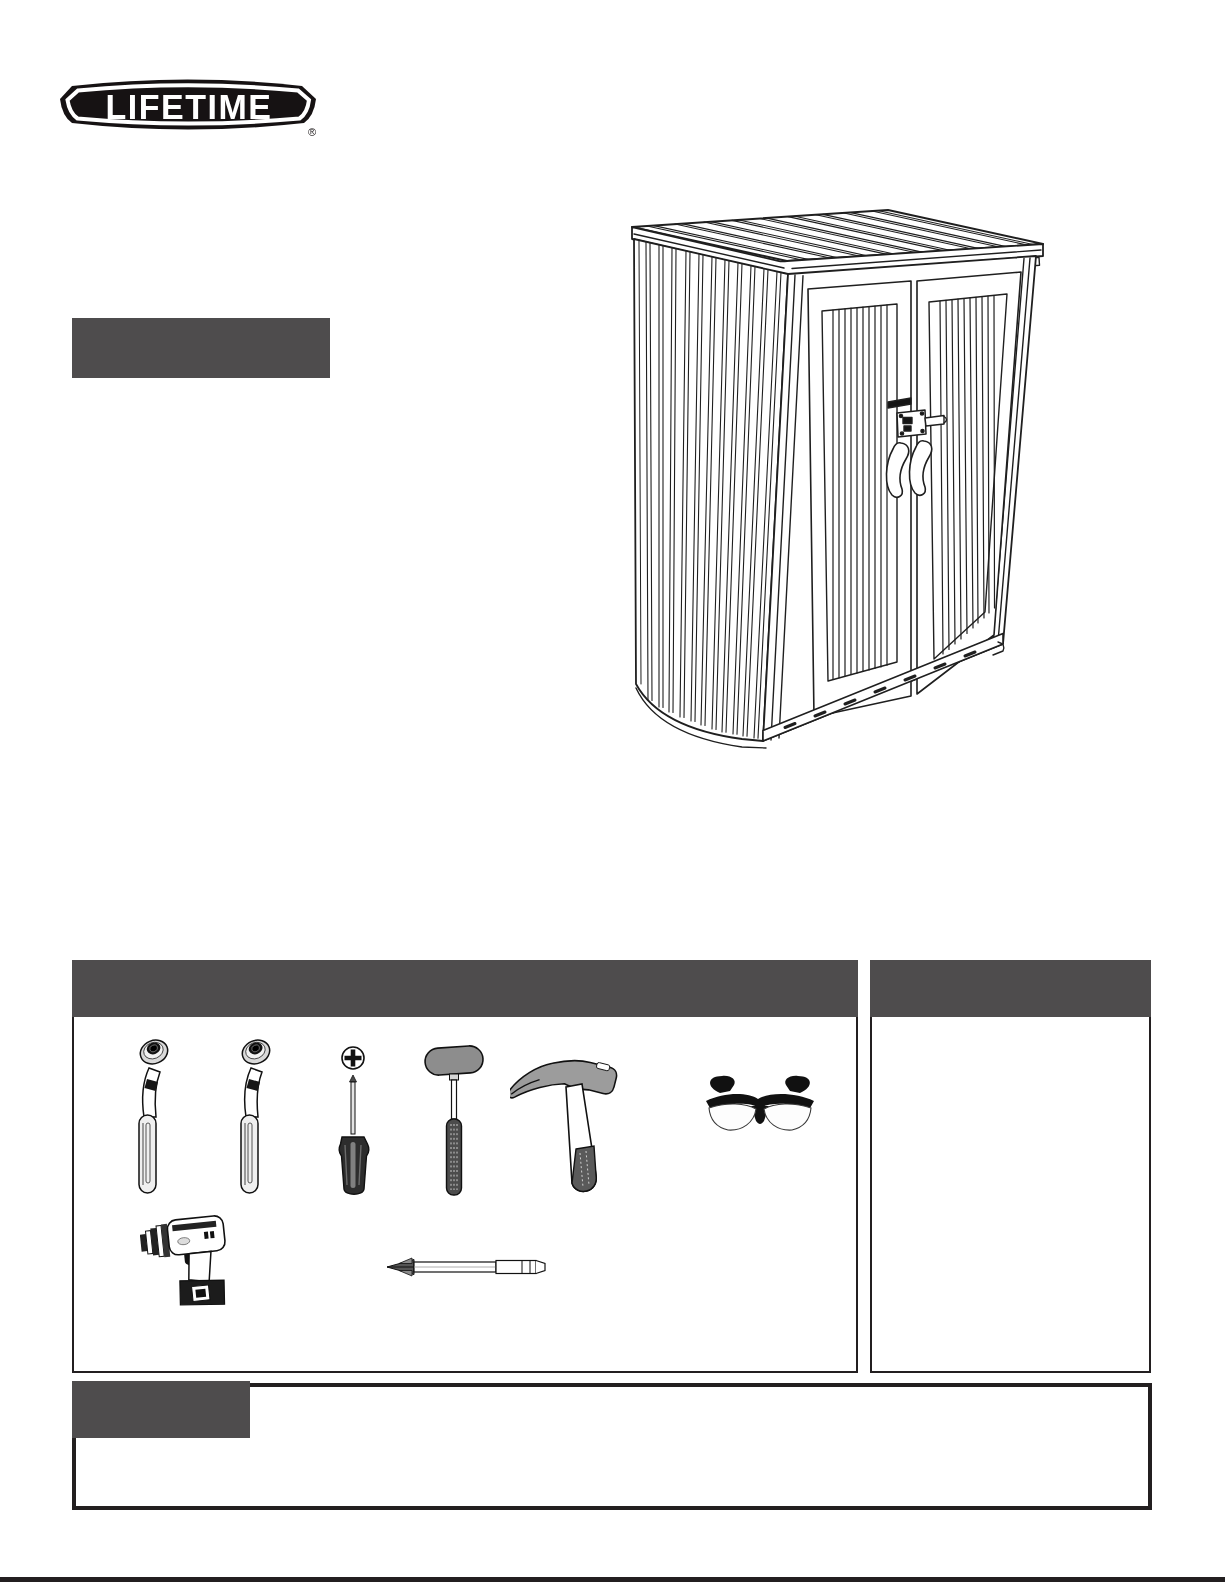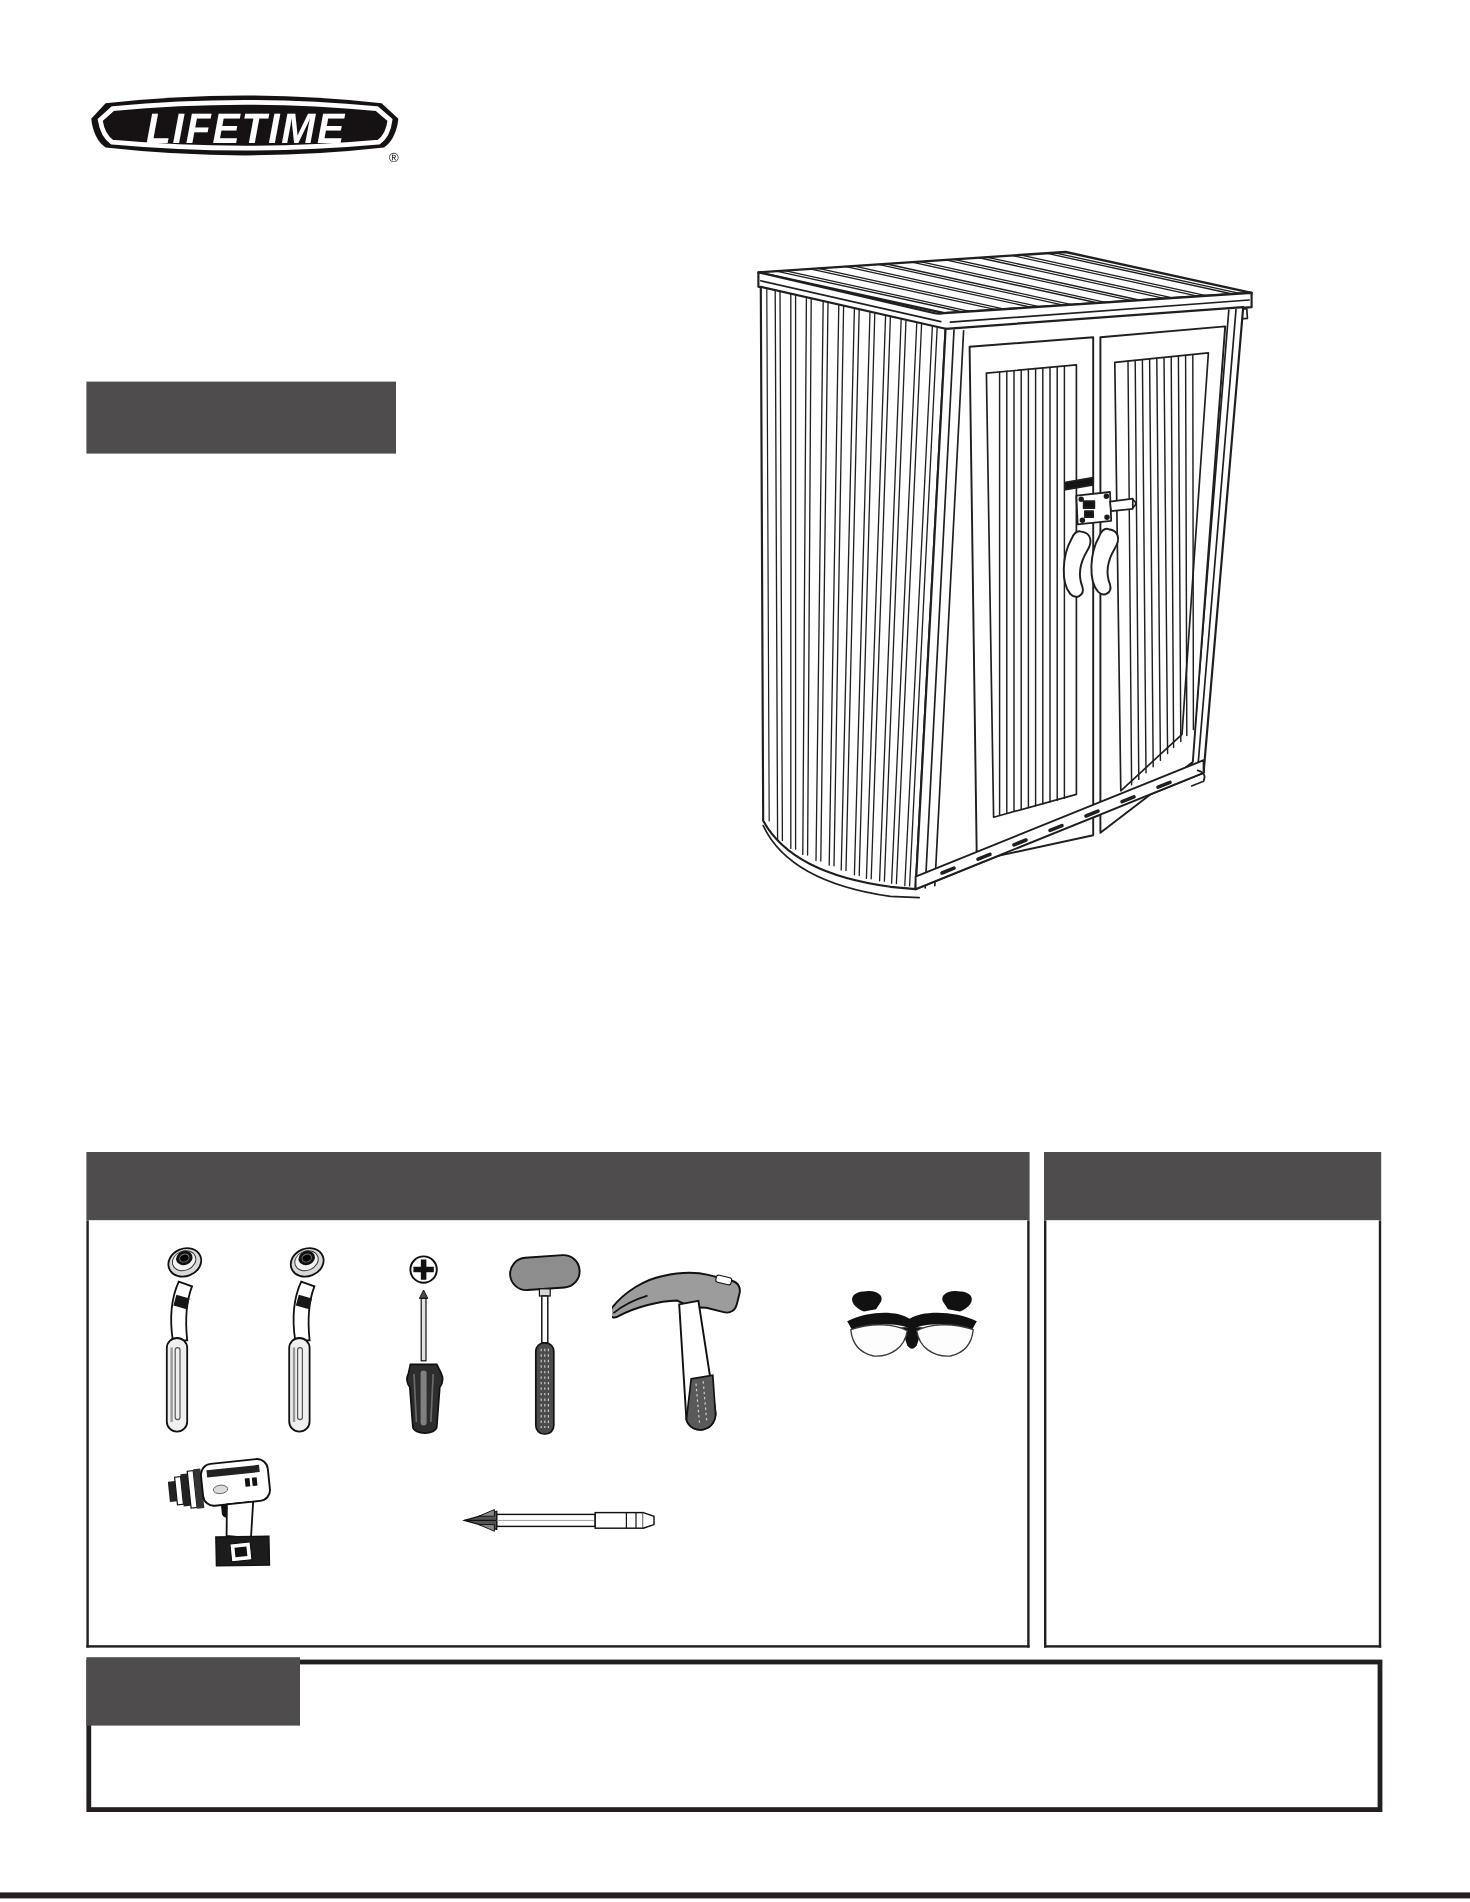--- a/index.html
+++ b/index.html
@@ -6,21 +6,21 @@
   body{
     width:1225px;height:1585px;
     background:#ffffff;
     position:relative;
     font-family:"Liberation Sans", sans-serif;
     overflow:hidden;
   }
   .abs{position:absolute;}
 
   
-  .logo{left:74px;top:72px;width:262px;height:70px;font-style:italic;}
+  .logo{left:58px;top:72px;width:262px;height:70px;}
   .logo svg{display:block;}
 
   
   .graybar{background:#4e4c4d;}
   .title-bar{left:72px;top:318px;width:258px;height:60px;}
 
   
   .shed{left:600px;top:192px;width:468px;height:566px;}
 
   

